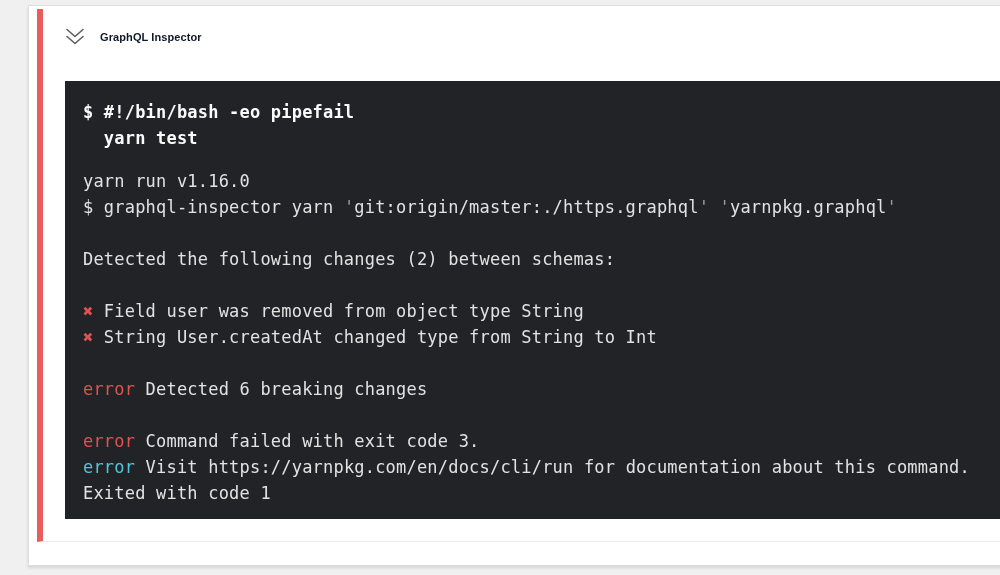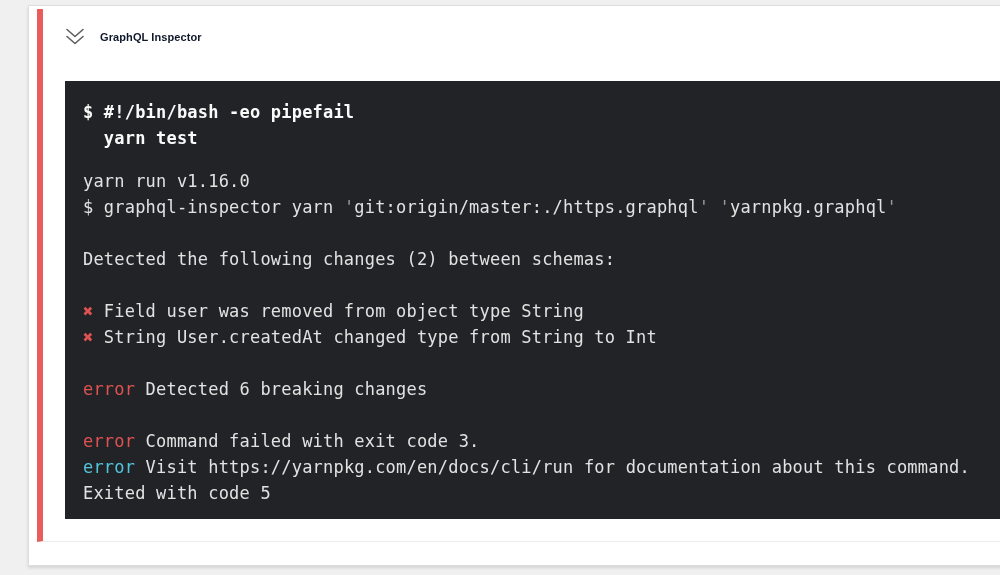--- a/index.html
+++ b/index.html
@@ -110,19 +110,19 @@
             <div class="line">&nbsp;</div>
             <div class="line"><span class="seg-normal">Detected the following changes (2) between schemas:</span></div>
             <div class="line">&nbsp;</div>
             <div class="line"><span class="seg-red">✖</span><span class="seg-normal"> Field user was removed from object type String</span></div>
             <div class="line"><span class="seg-red">✖</span><span class="seg-normal"> String User.createdAt changed type from String to Int</span></div>
             <div class="line">&nbsp;</div>
             <div class="line"><span class="seg-red">error</span><span class="seg-normal"> Detected 6 breaking changes</span></div>
             <div class="line">&nbsp;</div>
             <div class="line"><span class="seg-red">error</span><span class="seg-normal"> Command failed with exit code 3.</span></div>
             <div class="line"><span class="seg-cyan">error</span><span class="seg-normal"> Visit https://yarnpkg.com/en/docs/cli/run for documentation about this command.</span></div>
-            <div class="line"><span class="seg-normal">Exited with code 5</span></div>
+            <div class="line"><span class="seg-normal">Exited with code 1</span></div>
           </div>
       </div>
 
     </div>
   </div>
 </div>
 
 </body></html>

